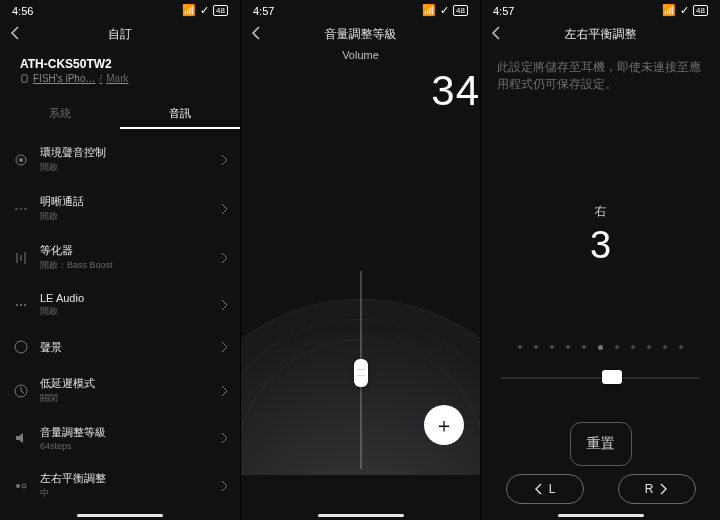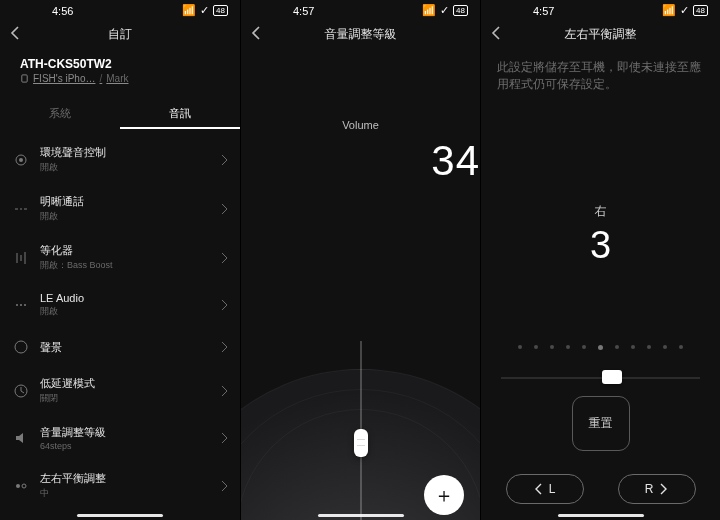--- a/index.html
+++ b/index.html
@@ -2,21 +2,21 @@
 <html><head>
 <meta charset="utf-8">
 <style>
   * { margin: 0; padding: 0; box-sizing: border-box; }
   html, body { width: 720px; height: 520px; background: #000; font-family: -apple-system, "Helvetica Neue", Arial, sans-serif; color: #e9e9e9; overflow: hidden; }
   .row { display: flex; width: 720px; height: 520px; }
   .screen { width: 240px; height: 520px; background: #111; position: relative; overflow: hidden; }
   .screen + .screen { border-left: 1px solid #000; }
 
   
-  .status { display: flex; justify-content: space-between; align-items: center; padding: 4px 12px 2px; font-size: 11px; color: #fff; margin-left: 40px; }
+  .status { display: flex; justify-content: space-between; align-items: center; padding: 4px 12px 2px; font-size: 11px; color: #fff; }
   .status .right { display: flex; gap: 4px; align-items: center; }
 
   
   .nav { display: flex; align-items: center; justify-content: center; position: relative; height: 30px; }
   .nav .back { position: absolute; left: 10px; top: 6px; color: #bbb; }
   .nav .title { font-size: 12px; color: #e6e6e6; }
 
   
   .device-block { padding: 8px 20px 6px; }
   .device-name { font-size: 12px; font-weight: 600; color: #fff; }
@@ -27,21 +27,21 @@
   .list { margin-top: 6px; }
   .item { display: flex; align-items: center; padding: 10px 12px; gap: 10px; }
   .item .iconbox { width: 18px; height: 18px; display: flex; align-items: center; justify-content: center; color: #7a7a7a; }
   .item .texts { flex: 1; }
   .item .label { font-size: 11px; color: #e6e6e6; }
   .item .sub { font-size: 9px; color: #6a6a6a; margin-top: 1px; }
   .item .chev { color: #6a6a6a; }
 
   
   .vol-wrap { position: relative; height: 460px; }
-  .vol-label { text-align: center; font-size: 11px; color: #bfbfbf; margin-top: 70px; }
+  .vol-label { text-align: center; font-size: 11px; color: #bfbfbf; }
   .vol-value { text-align: right; font-size: 42px; font-weight: 300; color: #fff; margin-top: 6px; letter-spacing: 1px; }
   .arch { position: absolute; left: 0; right: 0; top: 210px; bottom: 34px; overflow: hidden; }
   .ring { position: absolute; left: 50%; transform: translateX(-50%); border-radius: 50%; border: 1px solid rgba(255,255,255,0.04); }
   .ring.r1 { width: 400px; height: 400px; top: 40px; background: radial-gradient(circle at 50% 60%, #3a3a3d 0%, #1a1a1c 70%); }
   .ring.r2 { width: 320px; height: 320px; top: 60px; }
   .ring.r3 { width: 250px; height: 250px; top: 80px; }
   .track { position: absolute; left: 50%; transform: translateX(-50%); top: 222px; width: 1px; height: 198px; background: rgba(255,255,255,0.45); }
   .thumb { position: absolute; left: 50%; transform: translateX(-50%); top: 310px; width: 14px; height: 28px; background: #fff; border-radius: 6px; box-shadow: 0 2px 6px rgba(0,0,0,0.4); }
   .thumb:before, .thumb:after { content: ""; position: absolute; left: 3px; right: 3px; height: 1px; background: rgba(0,0,0,0.15); }
   .thumb:before { top: 10px; } .thumb:after { top: 16px; }
@@ -52,21 +52,21 @@
   .hint { font-size: 12px; color: #6e6e6e; padding: 10px 16px 0; line-height: 1.4; }
   .bal-wrap { margin-top: 110px; text-align: center; }
   .bal-side { font-size: 12px; color: #cfcfcf; }
   .bal-val { font-size: 38px; font-weight: 300; color: #fff; margin-top: 4px; }
   .dots { display: flex; justify-content: center; gap: 12px; margin-top: 78px; }
   .dot { width: 4px; height: 4px; border-radius: 50%; background: #4a4a4a; }
   .dot.big { width: 5px; height: 5px; background: #777; }
   .bal-track { position: relative; margin: 18px 20px 0; height: 20px; }
   .bal-line { position: absolute; left: 0; right: 0; top: 9px; height: 2px; background: #2b2b2b; }
   .bal-thumb { position: absolute; top: 2px; width: 20px; height: 14px; background: #fff; border-radius: 3px; box-shadow: 0 1px 3px rgba(0,0,0,0.5); }
-  .reset { display: block; margin: 8px auto 0; padding: 18px 16px; font-size: 12px; color: #cfcfcf; background: transparent; border: 1px solid #595959; border-radius: 11px; }
+  .reset { display: block; margin: 34px auto 0; padding: 12px 16px; font-size: 14px; color: #cfcfcf; background: transparent; border: 1px solid #595959; border-radius: 11px; }
   .lr-row { position: absolute; bottom: 16px; left: 0; right: 0; display: flex; justify-content: center; gap: 34px; }
   .lr-btn { width: 78px; height: 30px; border: 1px solid #6a6a6a; border-radius: 16px; display: flex; align-items: center; justify-content: center; gap: 6px; font-size: 12px; color: #e3e3e3; }
   .home-ind { position: absolute; bottom: 3px; left: 50%; transform: translateX(-50%); width: 86px; height: 3px; border-radius: 2px; background: #fff; opacity: .9; }
 
   svg { display: block; }
 </style>
 </head>
 <body>
 
 <div class="row">

